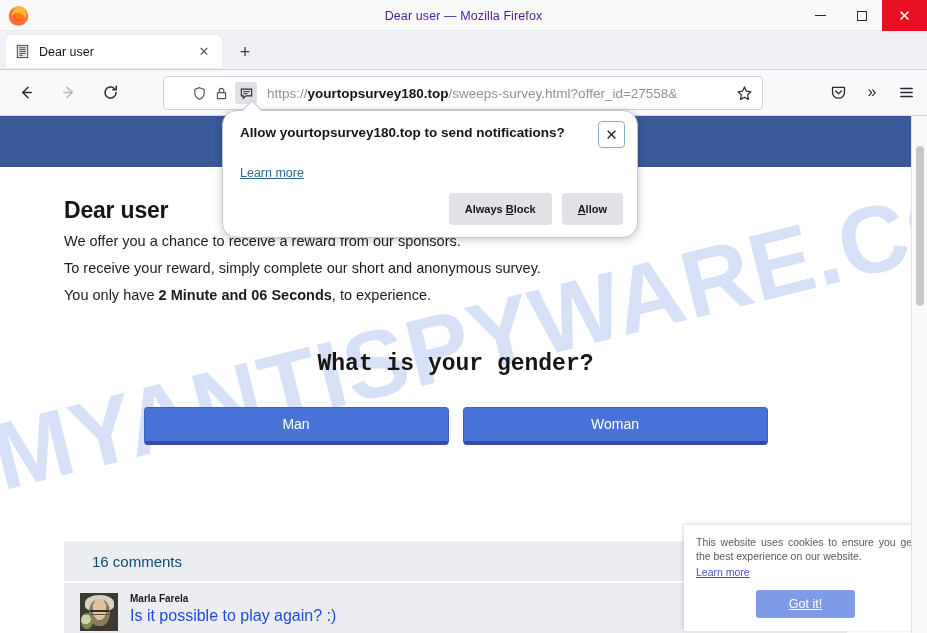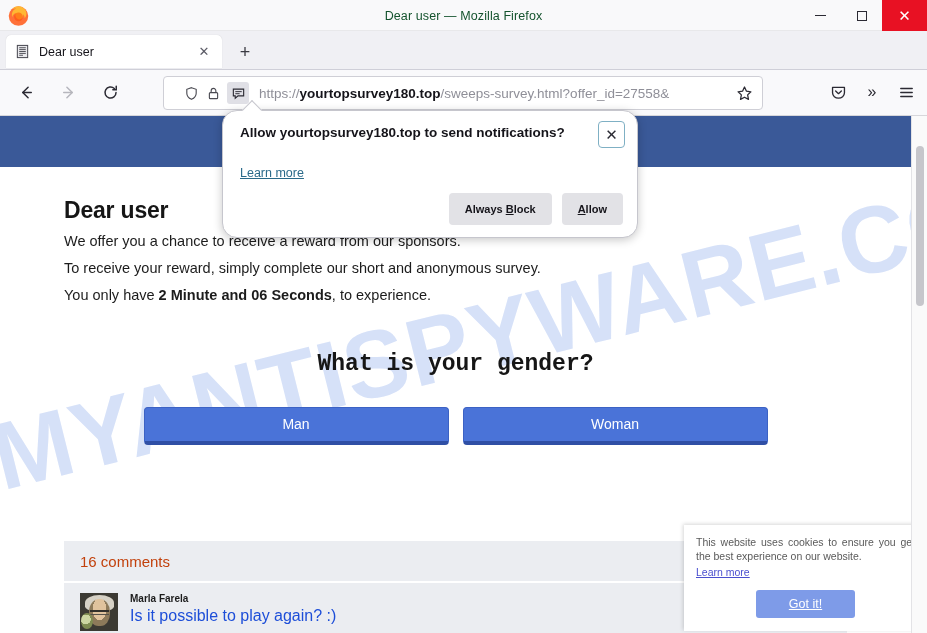--- a/index.html
+++ b/index.html
@@ -17,21 +17,21 @@
     background: #f9f9fa;
     border-bottom: 1px solid #e8e8ea;
     display: flex; align-items: center;
   }
   .ff-logo {
     position: absolute; left: 7px; top: 4px; width: 23px; height: 23px;
   }
   .title-text {
     position: absolute; left: 0; top: 0; width: 927px; height: 31px;
     display: flex; align-items: center; justify-content: center;
-    font-size: 12.5px; color: #14532d; letter-spacing: .1px;
+    font-size: 12.5px; color: #4c1d95; letter-spacing: .1px;
   }
   .wincontrols {
     position: absolute; right: 0; top: 0; height: 31px; display: flex;
   }
   .winbtn {
     width: 41px; height: 31px; display: flex; align-items: center;
     justify-content: center; font-size: 13px; color: #2b2a33;
   }
   .winbtn.close { background: #e81123; color: #fff; font-size: 15px; width: 45px;}
   .winbtn .min-glyph { display:block; width:11px; height:1px; background:#2b2a33; }
@@ -75,21 +75,21 @@
     display: flex; align-items: center;
   }
   .navicon {
     width: 32px; height: 32px; display: flex; align-items: center;
     justify-content: center; color: #2b2a33; border-radius: 4px;
   }
   .navicon.disabled { color: #b6b6bd; }
   .urlbar {
     position: absolute; left: 163px; top: 76px; width: 600px; height: 34px;
     background: #ffffff; border: 1px solid #cfcfd6; border-radius: 4px;
-    display: flex; align-items: center; padding: 0 6px 0 16px;
+    display: flex; align-items: center; padding: 0 6px 0 24px;
   }
   .urlbar .ub-icon {
     width: 22px; height: 22px; display: flex; align-items: center;
     justify-content: center; flex: 0 0 22px; color: #4a4a52;
   }
   .urlbar .ub-icon.perm-active {
     background: #e0e0e6; border-radius: 3px; margin-left: 3px;
   }
   .url-text {
     flex: 1; margin-left: 10px; font-size: 13.5px; color: #8f8f98;
@@ -143,21 +143,21 @@
     border-radius: 4px; color: #ffffff; font-size: 14px;
     display: flex; align-items: center; justify-content: center;
     cursor: pointer; font-family: "Liberation Sans", sans-serif;
   }
 
   
   .comments-wrap { position: absolute; left: 0; top: 425px; width: 911px; }
   .comments-inner { padding: 0 64px; }
   .comments-head {
     background: #ebedf1; height: 42px; display: flex; align-items: center;
-    padding-left: 16px; font-size: 15px; color: #c2410c;
+    padding-left: 28px; font-size: 15px; color: #0c4a6e;
     border-bottom: 2px solid #ffffff;
   }
   .comment-row {
     background: #ebedf1; display: flex; padding: 10px 16px 14px 16px;
   }
   .comment-avatar {
     width: 38px; height: 38px; flex: 0 0 38px; margin-right: 12px;
     background: #3c3a33; position: relative; overflow: hidden;
   }
   .comment-avatar .face {

